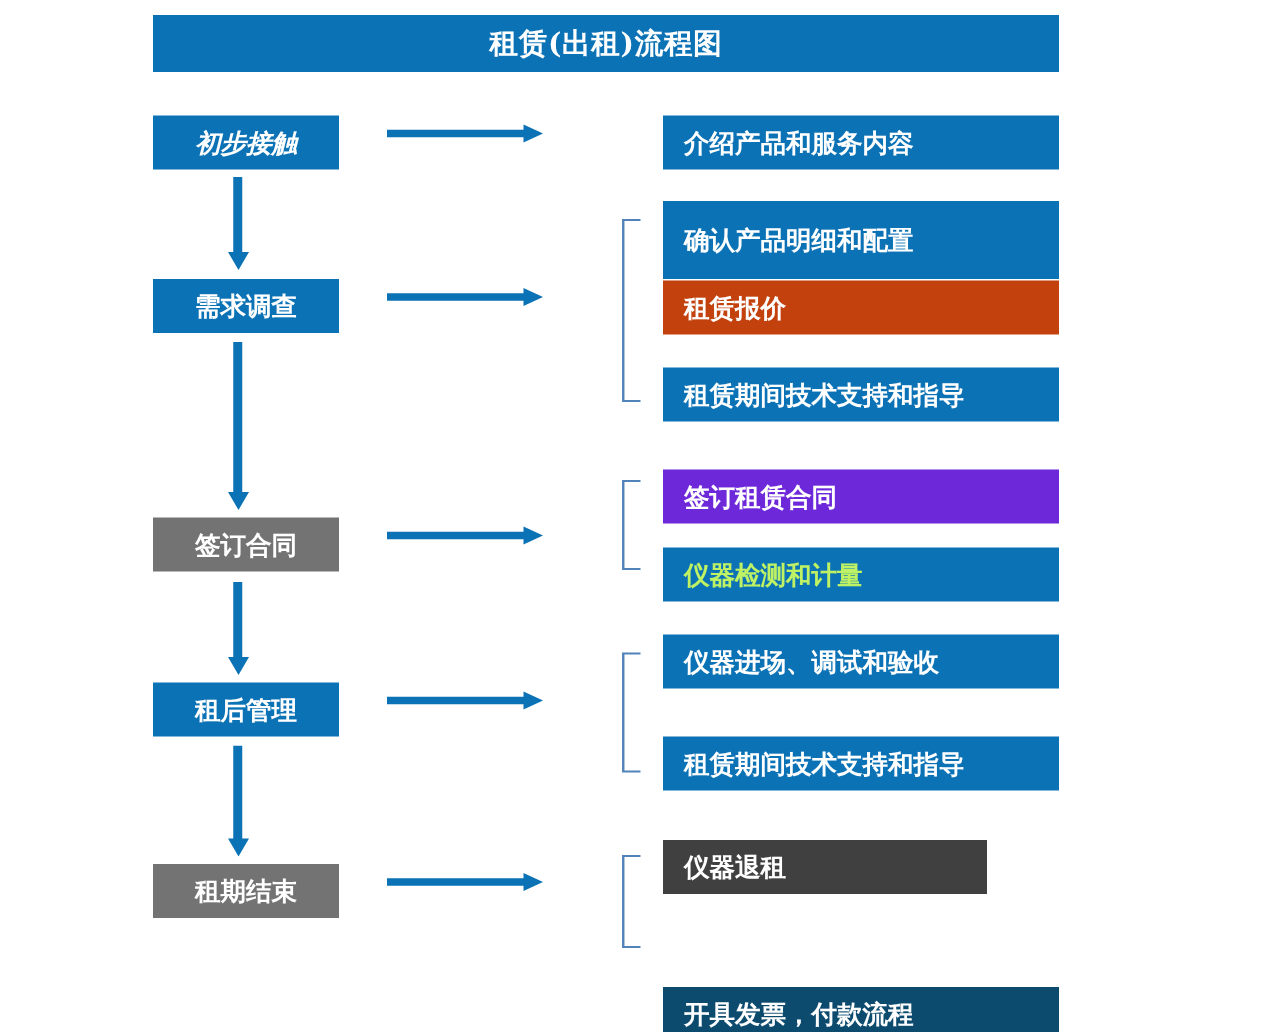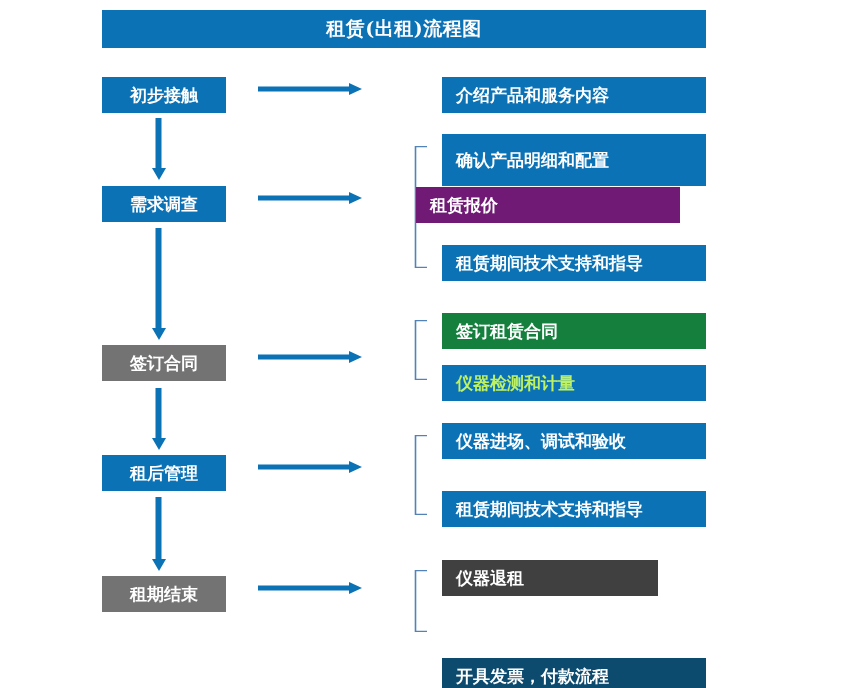--- a/index.html
+++ b/index.html
@@ -172,21 +172,21 @@
           <path d="M 13 0.5 L 1.5 0.5 L 1.5 79.5 L 13 79.5" fill="none" stroke="#5182b8" stroke-width="1.6"></path>
         </svg>
       </div>
       <div class="bracket" style="left: 414px; top: 570px;">
         <svg width="14" height="62" viewBox="0 0 14 62">
           <path d="M 13 0.5 L 1.5 0.5 L 1.5 61.5 L 13 61.5" fill="none" stroke="#5182b8" stroke-width="1.6"></path>
         </svg>
       </div>
     </div>
   <div id="layer-stages">
-      <div class="node stage" style="left: 102px; top: 77px; width: 124px; height: 36px; background: rgb(11, 114, 181);">
+      <div class="node stage" style="left: 102px; top: 77px; width: 124px; height: 36px; background: rgb(11, 114, 181); font-style: italic;">
         <span class="node-text" style="color: rgb(255, 255, 255);">初步接触</span>
       </div>
       <div class="node stage" style="left: 102px; top: 186px; width: 124px; height: 36px; background: rgb(11, 114, 181);">
         <span class="node-text" style="color: rgb(255, 255, 255);">需求调查</span>
       </div>
       <div class="node stage" style="left: 102px; top: 345px; width: 124px; height: 36px; background: #737373;">
         <span class="node-text" style="color: rgb(255, 255, 255);">签订合同</span>
       </div>
       <div class="node stage" style="left: 102px; top: 455px; width: 124px; height: 36px; background: rgb(11, 114, 181);">
         <span class="node-text" style="color: rgb(255, 255, 255);">租后管理</span>
@@ -195,27 +195,27 @@
         <span class="node-text" style="color: rgb(255, 255, 255);">租期结束</span>
       </div>
     </div>
   <div id="layer-details">
       <div class="node detail" style="left: 442px; top: 77px; width: 264px; height: 36px; background: rgb(11, 114, 181);">
         <span class="node-text" style="color: rgb(255, 255, 255);">介绍产品和服务内容</span>
       </div>
       <div class="node detail" style="left: 442px; top: 134px; width: 264px; height: 52px; background: rgb(11, 114, 181);">
         <span class="node-text" style="color: rgb(255, 255, 255);">确认产品明细和配置</span>
       </div>
-      <div class="node detail" style="left: 416px; top: 187px; width: 264px; height: 36px; background: #701a75;">
+      <div class="node detail" style="left: 442px; top: 187px; width: 264px; height: 36px; background: #c2410c;">
         <span class="node-text" style="color: rgb(255, 255, 255);">租赁报价</span>
       </div>
       <div class="node detail" style="left: 442px; top: 245px; width: 264px; height: 36px; background: rgb(11, 114, 181);">
         <span class="node-text" style="color: rgb(255, 255, 255);">租赁期间技术支持和指导</span>
       </div>
-      <div class="node detail" style="left: 442px; top: 313px; width: 264px; height: 36px; background: #15803d; align-items: center;">
+      <div class="node detail" style="left: 442px; top: 313px; width: 264px; height: 36px; background: #6d28d9; align-items: center;">
         <span class="node-text" style="color: rgb(255, 255, 255);">签订租赁合同</span>
       </div>
       <div class="node detail" style="left: 442px; top: 365px; width: 264px; height: 36px; background: rgb(11, 114, 181);">
         <span class="node-text" style="color: #bef264;">仪器检测和计量</span>
       </div>
       <div class="node detail" style="left: 442px; top: 423px; width: 264px; height: 36px; background: rgb(11, 114, 181);">
         <span class="node-text" style="color: rgb(255, 255, 255);">仪器进场、调试和验收</span>
       </div>
       <div class="node detail" style="left: 442px; top: 491px; width: 264px; height: 36px; background: rgb(11, 114, 181);">
         <span class="node-text" style="color: rgb(255, 255, 255);">租赁期间技术支持和指导</span>

